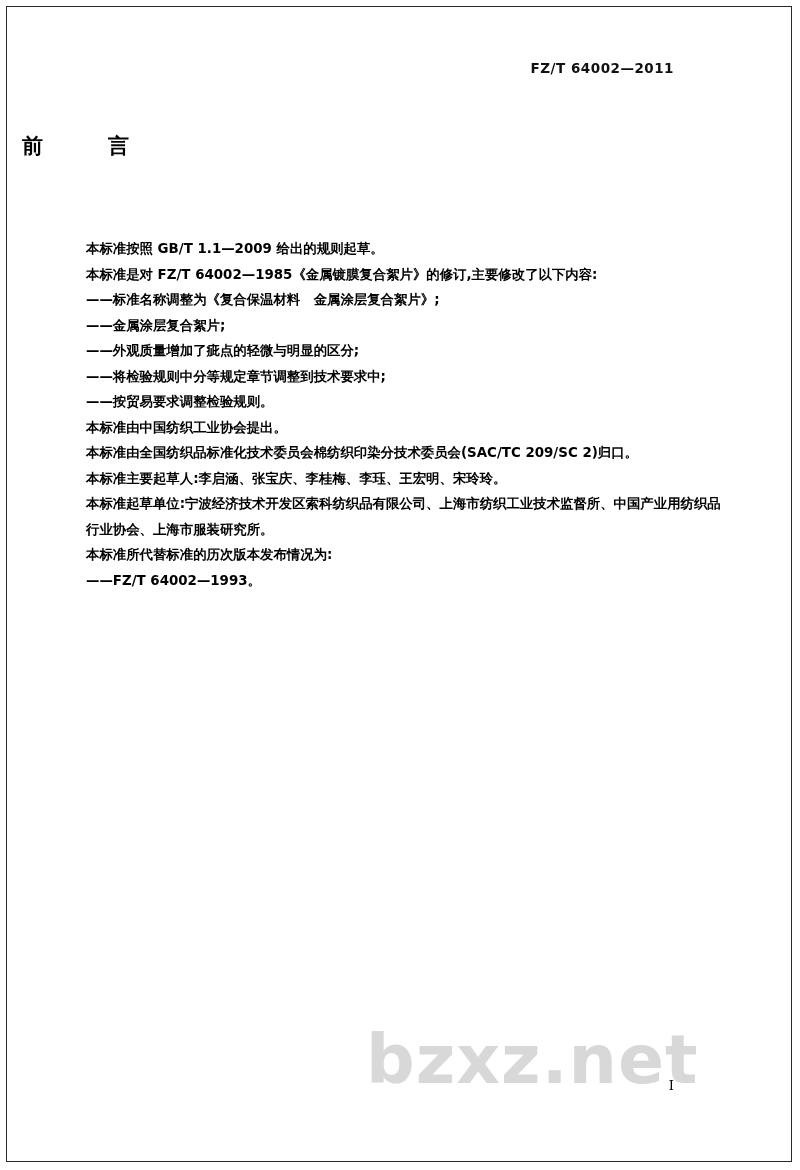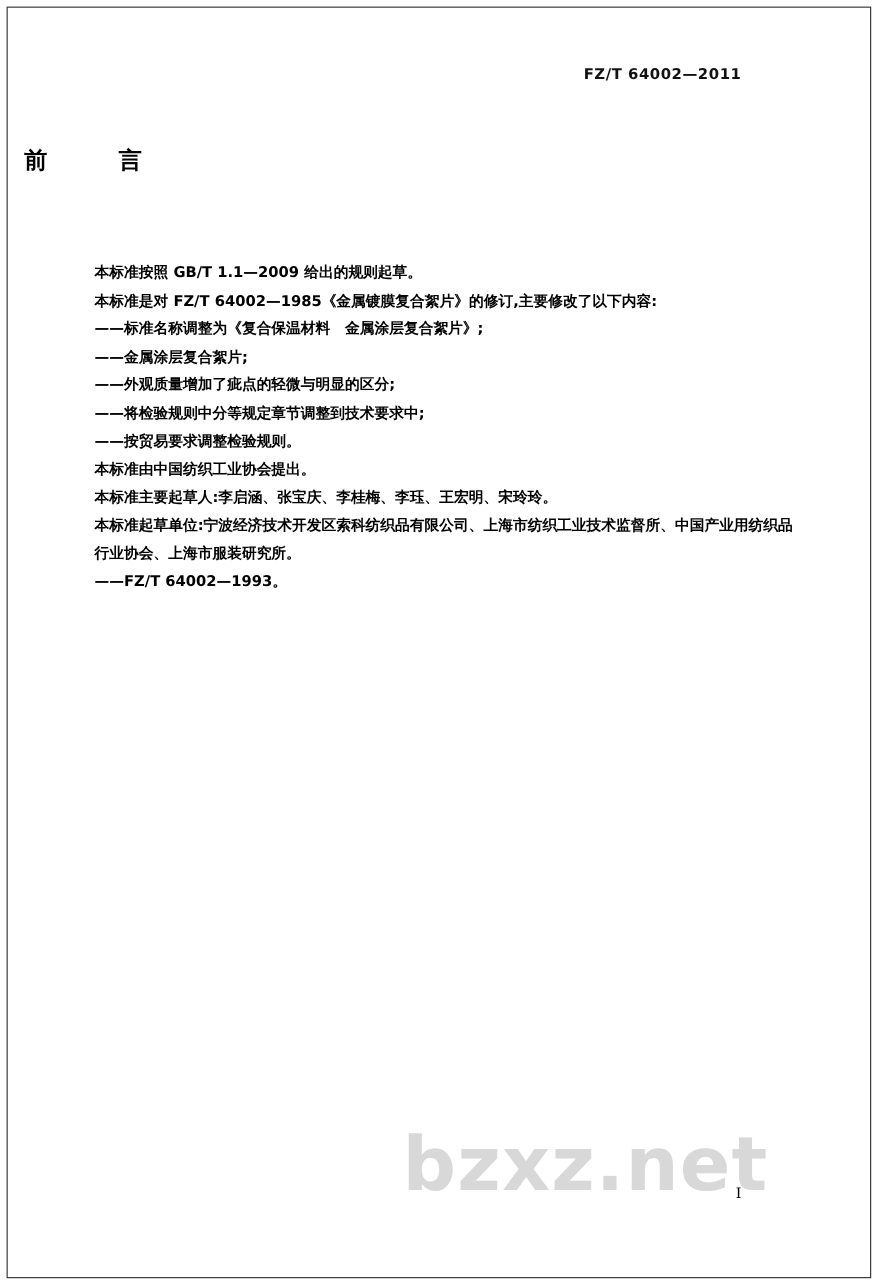--- a/index.html
+++ b/index.html
@@ -120,22 +120,24 @@
     <p class="para">本标准按照 GB/T 1.1—2009 给出的规则起草。</p>
     <p class="para">本标准是对 FZ/T 64002—1985《金属镀膜复合絮片》的修订,主要修改了以下内容:</p>
 
     <p class="dash-item">——标准名称调整为《复合保温材料　金属涂层复合絮片》;</p>
     <p class="dash-item">——金属涂层复合絮片;</p>
     <p class="dash-item">——外观质量增加了疵点的轻微与明显的区分;</p>
     <p class="dash-item">——将检验规则中分等规定章节调整到技术要求中;</p>
     <p class="dash-item">——按贸易要求调整检验规则。</p>
 
     <p class="para">本标准由中国纺织工业协会提出。</p>
+    <p class="para">本标准由全国纺织品标准化技术委员会棉纺织印染分技术委员会(SAC/TC 209/SC 2)归口。</p>
     <p class="para">本标准主要起草人:李启涵、张宝庆、李桂梅、李珏、王宏明、宋玲玲。</p>
     <p class="para">本标准起草单位:宁波经济技术开发区索科纺织品有限公司、上海市纺织工业技术监督所、中国产业用纺织品行业协会、上海市服装研究所。</p>
+    <p class="para">本标准所代替标准的历次版本发布情况为:</p>
 
     <p class="dash-item">——FZ/T 64002—1993。</p>
   </div>
 
   <div class="watermark">bzxz.net</div>
 
   <div class="page-number">I</div>
 
 </div>
 

